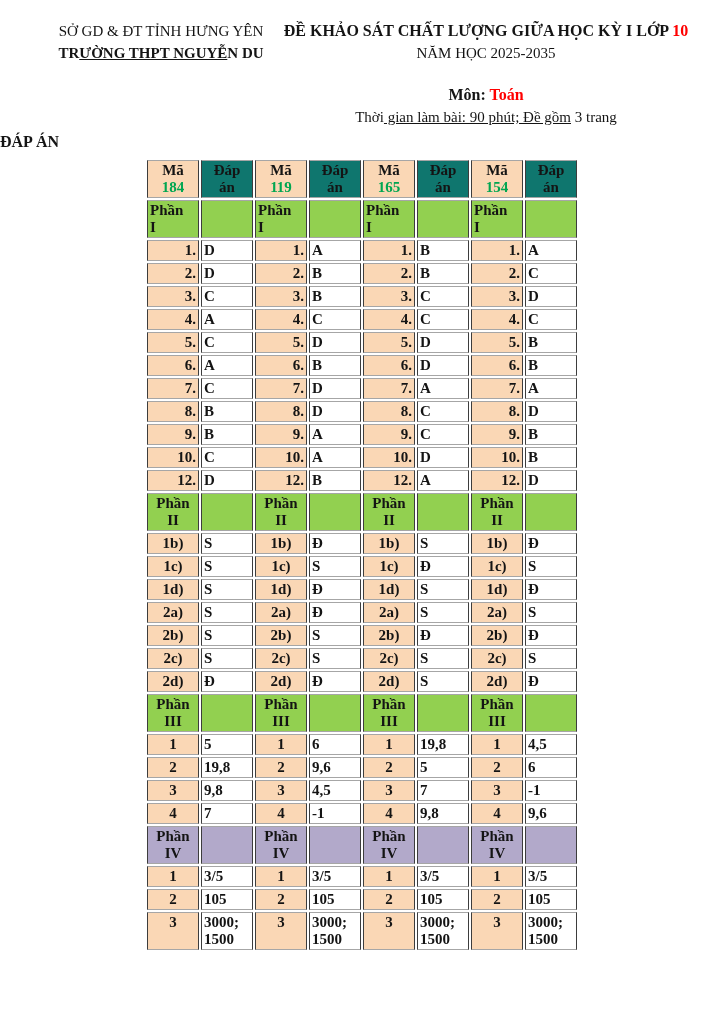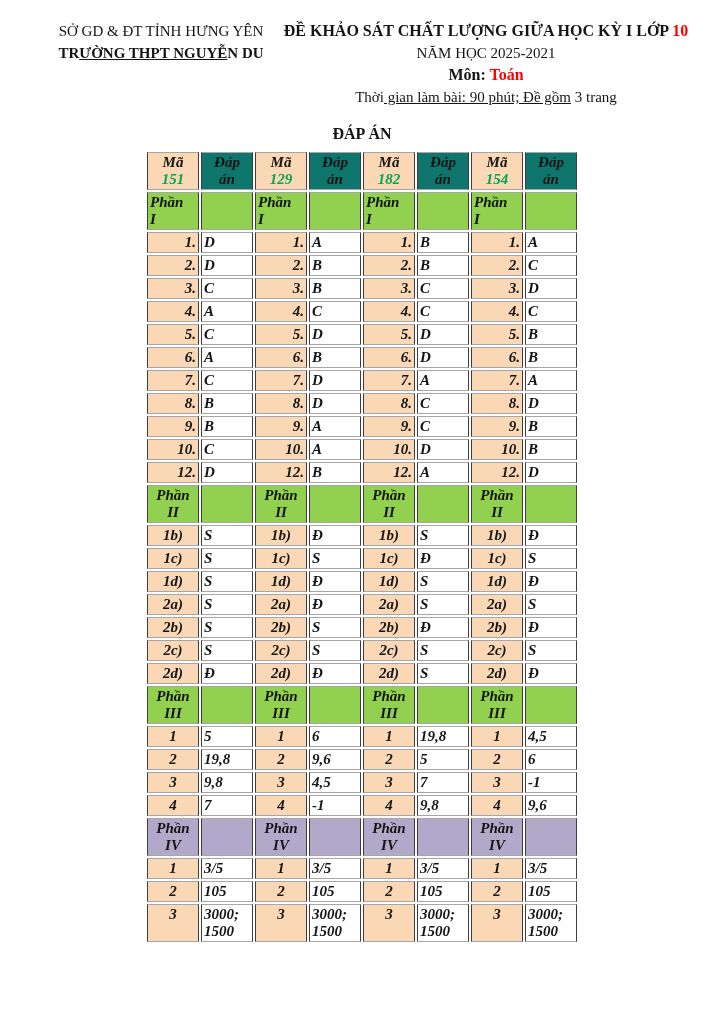--- a/index.html
+++ b/index.html
@@ -11,29 +11,29 @@
   .page{
     width:724px;height:1024px;background:#fff;box-sizing:border-box;
     font-family:"Liberation Serif",serif;color:var(--ink);overflow:hidden;
   }
   .header{display:flex;padding:20px 18px 0 42px;box-sizing:border-box;}
   .org{width:238px;text-align:center;font-size:15px;line-height:22px;flex:none;}
   .org1{white-space:nowrap;}
   .org2{font-weight:bold;white-space:nowrap;}
   .titleblock{flex:1;text-align:center;font-size:15px;line-height:22px;padding-right:14px;}
   .examtitle{font-weight:bold;font-size:16px;white-space:nowrap;}
-  .subject{font-weight:bold;font-size:16px;}
+  .subject{font-weight:bold;font-size:16px;margin-top:20px;}
   .duration{}
   .red{color:var(--red);}
   .u{text-decoration:underline;text-align:center;}
-  .dapan{text-align:center;font-weight:bold;font-size:16px;line-height:22px;margin-top:15px;}
+  .dapan{text-align:left;font-weight:bold;font-size:16px;line-height:22px;margin-top:3px;}
 
   table.anskey{
     border-collapse:separate;border-spacing:2px;table-layout:fixed;
-    width:434px;margin:5px auto 6px;font-style:italic;
+    width:434px;margin:5px auto 6px;
   }
   table.anskey td{
     border:1px solid;border-color:var(--hline) var(--vline) var(--hline) var(--vline);
     font-size:15px;font-weight:bold;line-height:17px;vertical-align:top;
     padding:1px 2px;box-sizing:border-box;overflow:hidden;word-wrap:break-word;
   }
   tr.tall td{height:38px;}
   tr.qrow td{height:20px;}
   .h-ma{background:var(--peach);text-align:center;}
   .h-dap{background:#0f766e;text-align:center;}
@@ -51,50 +51,50 @@
 
 <div class="page">
 
   <div class="header">
     <div class="org">
       <div class="org1">SỞ GD &amp; ĐT TỈNH HƯNG YÊN</div>
       <div class="org2"><span>TR</span><span class="u">ƯỜNG THPT NGUYỄ</span><span>N DU</span></div>
     </div>
     <div class="titleblock">
       <div class="examtitle"><span>ĐỀ KHẢO SÁT CHẤT LƯỢNG GIỮA HỌC KỲ I LỚP </span><span class="red">10</span></div>
-      <div>NĂM HỌC 2025-2021</div>
+      <div>NĂM HỌC 2025-2035</div>
       <div class="subject"><span>Môn: </span><span class="red">Toán</span></div>
       <div class="duration"><span>Thời</span><span class="u"> gian làm bài: 90 phút; Đề gồm</span><span> 3 trang</span></div>
     </div>
   </div>
 
   <div class="dapan">ĐÁP ÁN</div>
 
   <table class="anskey">
     <tbody>
         <tr class="tall">
           <td class="h-ma">
             <div>Mã</div>
-            <div class="code-num">151</div>
+            <div class="code-num">184</div>
           </td>
           <td class="h-dap">
             <div>Đáp</div>
             <div>án</div>
           </td>
           <td class="h-ma">
             <div>Mã</div>
-            <div class="code-num">129</div>
+            <div class="code-num">119</div>
           </td>
           <td class="h-dap">
             <div>Đáp</div>
             <div>án</div>
           </td>
           <td class="h-ma">
             <div>Mã</div>
-            <div class="code-num">182</div>
+            <div class="code-num">165</div>
           </td>
           <td class="h-dap">
             <div>Đáp</div>
             <div>án</div>
           </td>
           <td class="h-ma">
             <div>Mã</div>
             <div class="code-num">154</div>
           </td>
           <td class="h-dap">

